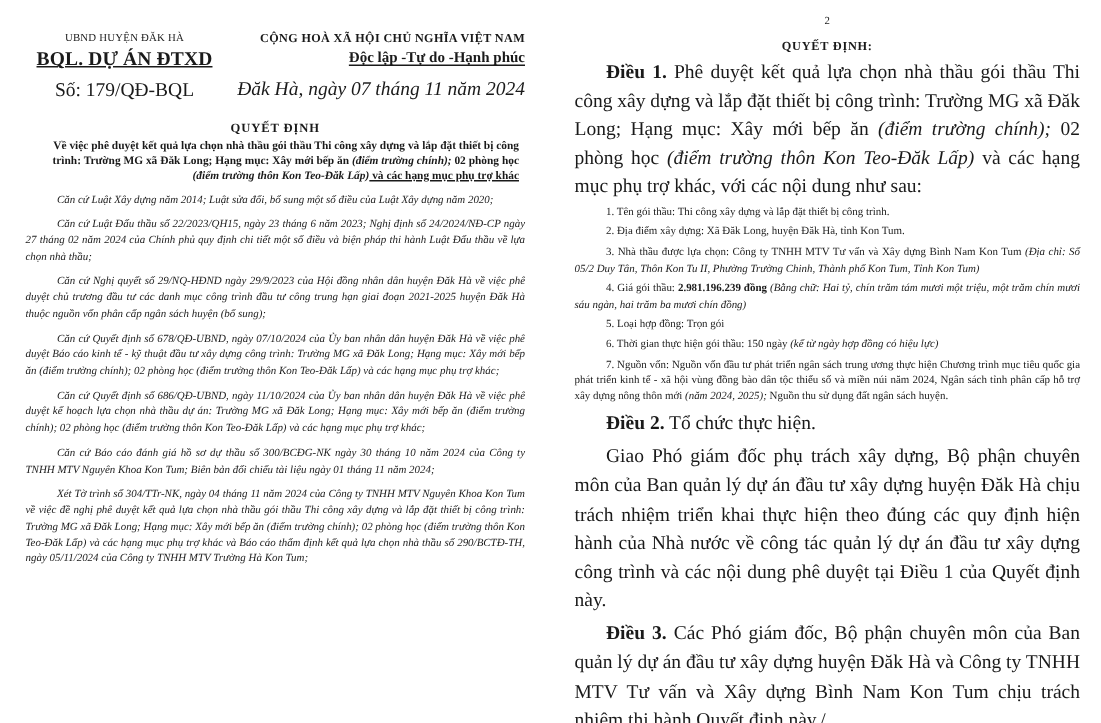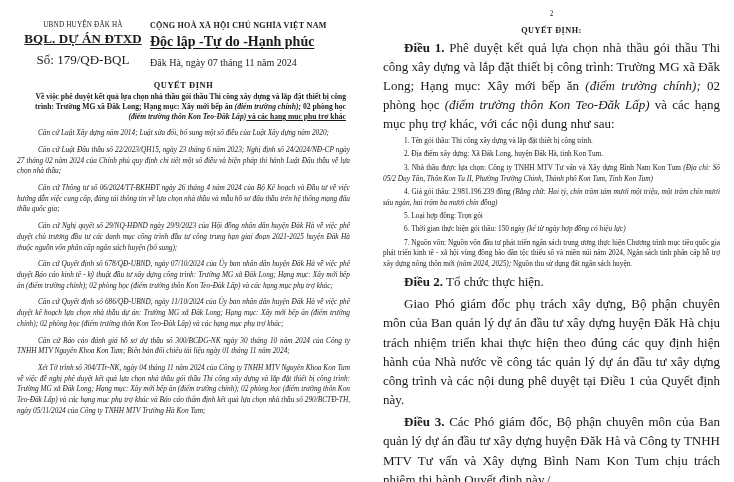--- a/index.html
+++ b/index.html
@@ -43,21 +43,21 @@
     justify-content: space-between;
     margin-top: 2px;
   }
   .hdr-left {
     width: 132px;
     text-align: center;
     padding-top: 0px;
   }
   .hdr-right {
     width: 200px;
-    text-align: left;
+    text-align: right;
   }
   .t-org {
     font-size: 7.2px;
     letter-spacing: 0.15px;
     line-height: 1.45;
   }
   .t-org-bold {
     font-size: 13px;
     font-weight: bold;
     line-height: 1.45;
@@ -70,28 +70,29 @@
     line-height: 1.7;
     text-align: center;
   }
   .t-national {
     font-size: 8.1px;
     font-weight: bold;
     letter-spacing: 0.25px;
     line-height: 1.4;
   }
   .t-motto {
-    font-size: 14px;
+    font-size: 10px;
     font-weight: bold;
     line-height: 1.55;
     text-decoration: underline;
     text-underline-offset: 1.5px;
   }
   .t-place-date {
-    font-size: 10px;
+    font-size: 13px;
+    font-style: italic;
     line-height: 1.9;
   }
 
   
   .title-block {
     text-align: center;
     margin-top: 9px;
   }
   .t-quyetdinh {
     font-size: 8.4px;
@@ -150,21 +151,21 @@
   }
   .para-r b { font-weight: bold; }
   .para-r i { font-style: italic; }
   .list-item {
     font-size: 7.3px;
     line-height: 1.48;
     text-align: justify;
     text-indent: 21px;
     margin-top: 2.5px;
   }
-  .list-item b { font-weight: normal; }
+  .list-item b { font-weight: bold; }
   .list-item i { font-style: italic; }
 
   
   .sign-area {
     display: flex;
     margin-top: 7px;
     position: relative;
   }
   .recipients {
     width: 175px;
@@ -275,21 +276,20 @@
     <div class="title-block">
       <div class="t-quyetdinh">QUYẾT ĐỊNH</div>
       <div class="t-subtitle">
         <span>Về việc phê duyệt kết quả lựa chọn nhà thầu gói thầu Thi công xây dựng và lắp đặt thiết bị công trình: Trường MG xã Đăk Long; Hạng mục: Xây mới bếp ăn </span><i>(điểm trường chính);</i><span> 02 phòng học </span><i>(điểm trường thôn Kon Teo-Đăk Lấp)</i><span class="u-line"> và các hạng mục phụ trợ khác</span>
       </div>
     </div>
 
 
     <div class="para">Căn cứ Luật Xây dựng năm 2014; Luật sửa đổi, bổ sung một số điều của Luật Xây dựng năm 2020;</div>
     <div class="para">Căn cứ Luật Đấu thầu số 22/2023/QH15, ngày 23 tháng 6 năm 2023; Nghị định số 24/2024/NĐ-CP ngày 27 tháng 02 năm 2024 của Chính phủ quy định chi tiết một số điều và biện pháp thi hành Luật Đấu thầu về lựa chọn nhà thầu;</div>
-    <div class="para">Căn cứ Thông tư số 06/2024/TT-BKHĐT ngày 26 tháng 4 năm 2024 của Bộ Kế hoạch và Đầu tư về việc hướng dẫn việc cung cấp, đăng tải thông tin về lựa chọn nhà thầu và mẫu hồ sơ đấu thầu trên hệ thống mạng đấu thầu quốc gia;</div>
     <div class="para">Căn cứ Nghị quyết số 29/NQ-HĐND ngày 29/9/2023 của Hội đồng nhân dân huyện Đăk Hà về việc phê duyệt chủ trương đầu tư các danh mục công trình đầu tư công trung hạn giai đoạn 2021-2025 huyện Đăk Hà thuộc nguồn vốn phân cấp ngân sách huyện (bổ sung);</div>
     <div class="para">Căn cứ Quyết định số 678/QĐ-UBND, ngày 07/10/2024 của Ủy ban nhân dân huyện Đăk Hà về việc phê duyệt Báo cáo kinh tế - kỹ thuật đầu tư xây dựng công trình: Trường MG xã Đăk Long; Hạng mục: Xây mới bếp ăn (điểm trường chính); 02 phòng học (điểm trường thôn Kon Teo-Đăk Lấp) và các hạng mục phụ trợ khác;</div>
     <div class="para">Căn cứ Quyết định số 686/QĐ-UBND, ngày 11/10/2024 của Ủy ban nhân dân huyện Đăk Hà về việc phê duyệt kế hoạch lựa chọn nhà thầu dự án: Trường MG xã Đăk Long; Hạng mục: Xây mới bếp ăn (điểm trường chính); 02 phòng học (điểm trường thôn Kon Teo-Đăk Lấp) và các hạng mục phụ trợ khác;</div>
     <div class="para">Căn cứ Báo cáo đánh giá hồ sơ dự thầu số 300/BCĐG-NK ngày 30 tháng 10 năm 2024 của Công ty TNHH MTV Nguyên Khoa Kon Tum; Biên bản đối chiếu tài liệu ngày 01 tháng 11 năm 2024;</div>
     <div class="para">Xét Tờ trình số 304/TTr-NK, ngày 04 tháng 11 năm 2024 của Công ty TNHH MTV Nguyên Khoa Kon Tum về việc đề nghị phê duyệt kết quả lựa chọn nhà thầu gói thầu Thi công xây dựng và lắp đặt thiết bị công trình: Trường MG xã Đăk Long; Hạng mục: Xây mới bếp ăn (điểm trường chính); 02 phòng học (điểm trường thôn Kon Teo-Đăk Lấp) và các hạng mục phụ trợ khác và Báo cáo thẩm định kết quả lựa chọn nhà thầu số 290/BCTĐ-TH, ngày 05/11/2024 của Công ty TNHH MTV Trường Hà Kon Tum;</div>
 
   </div>
 
   <div class="page page-right">
 

